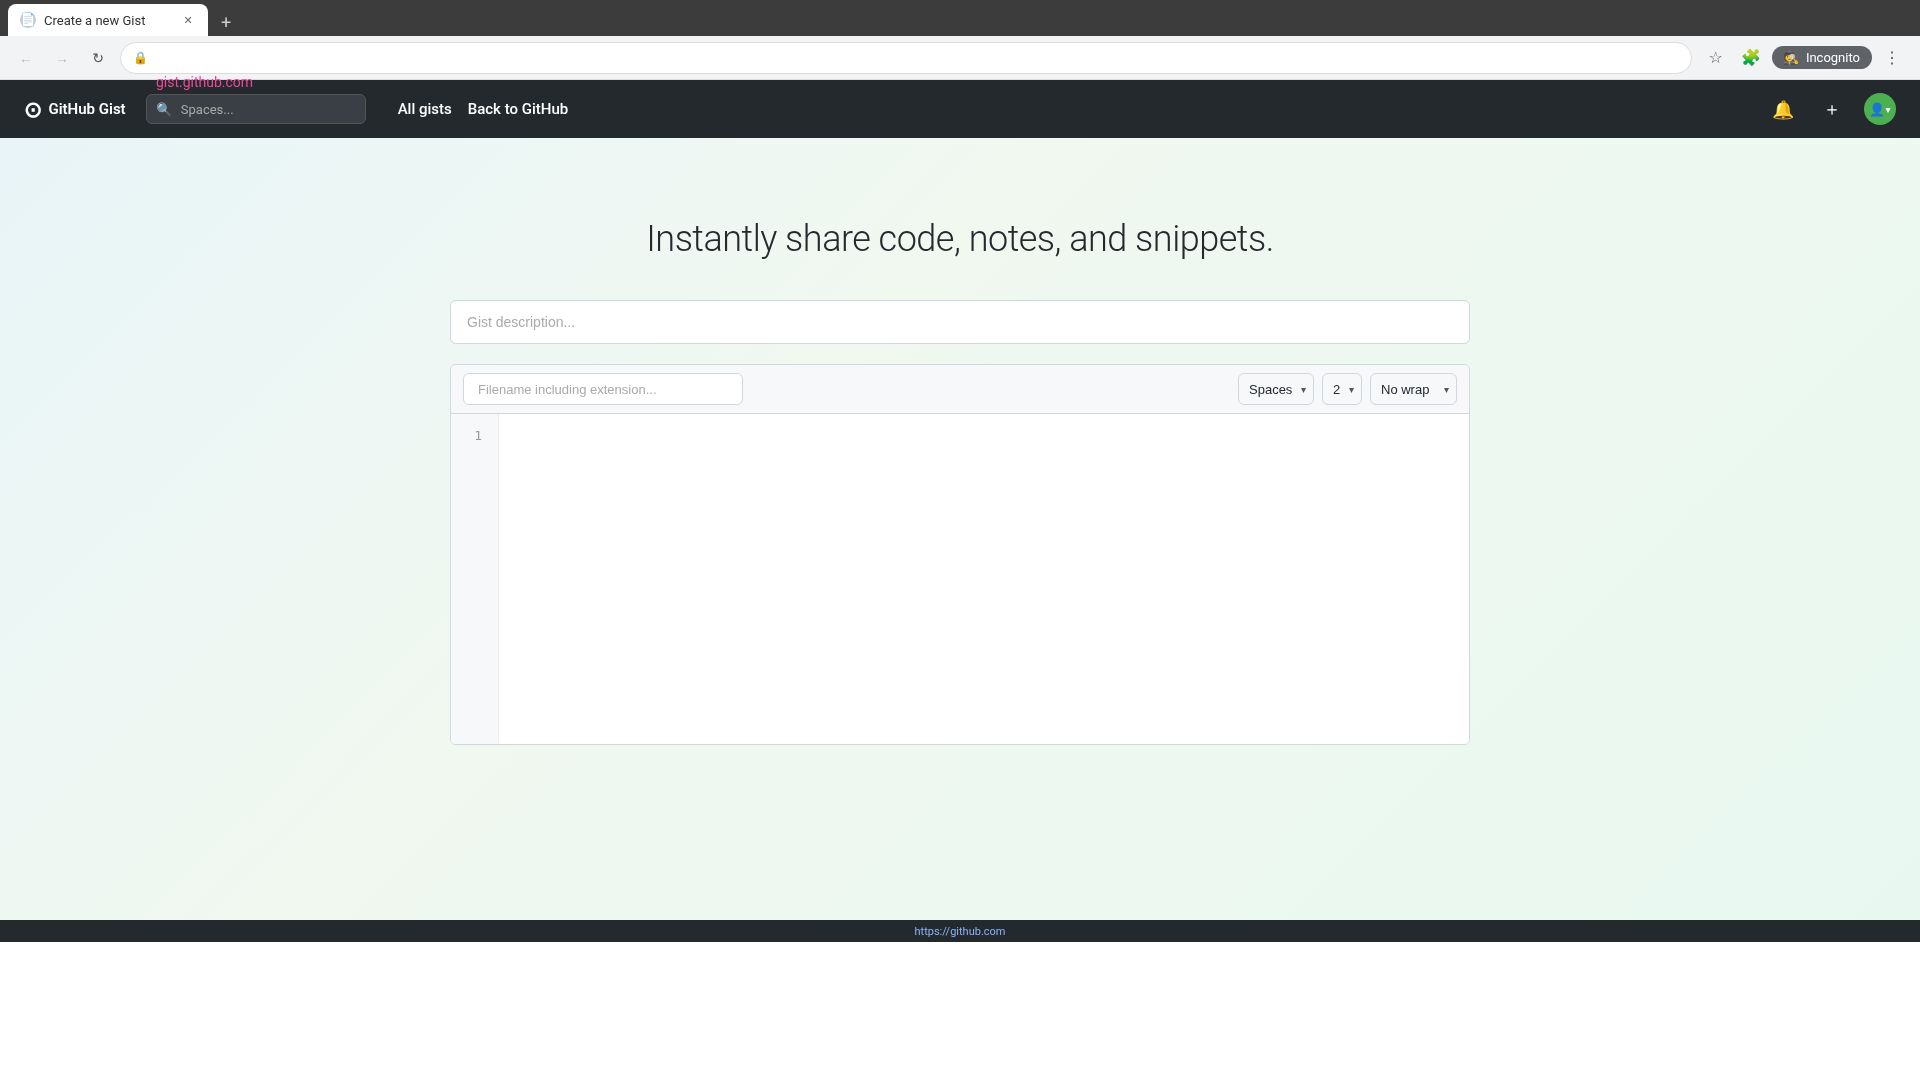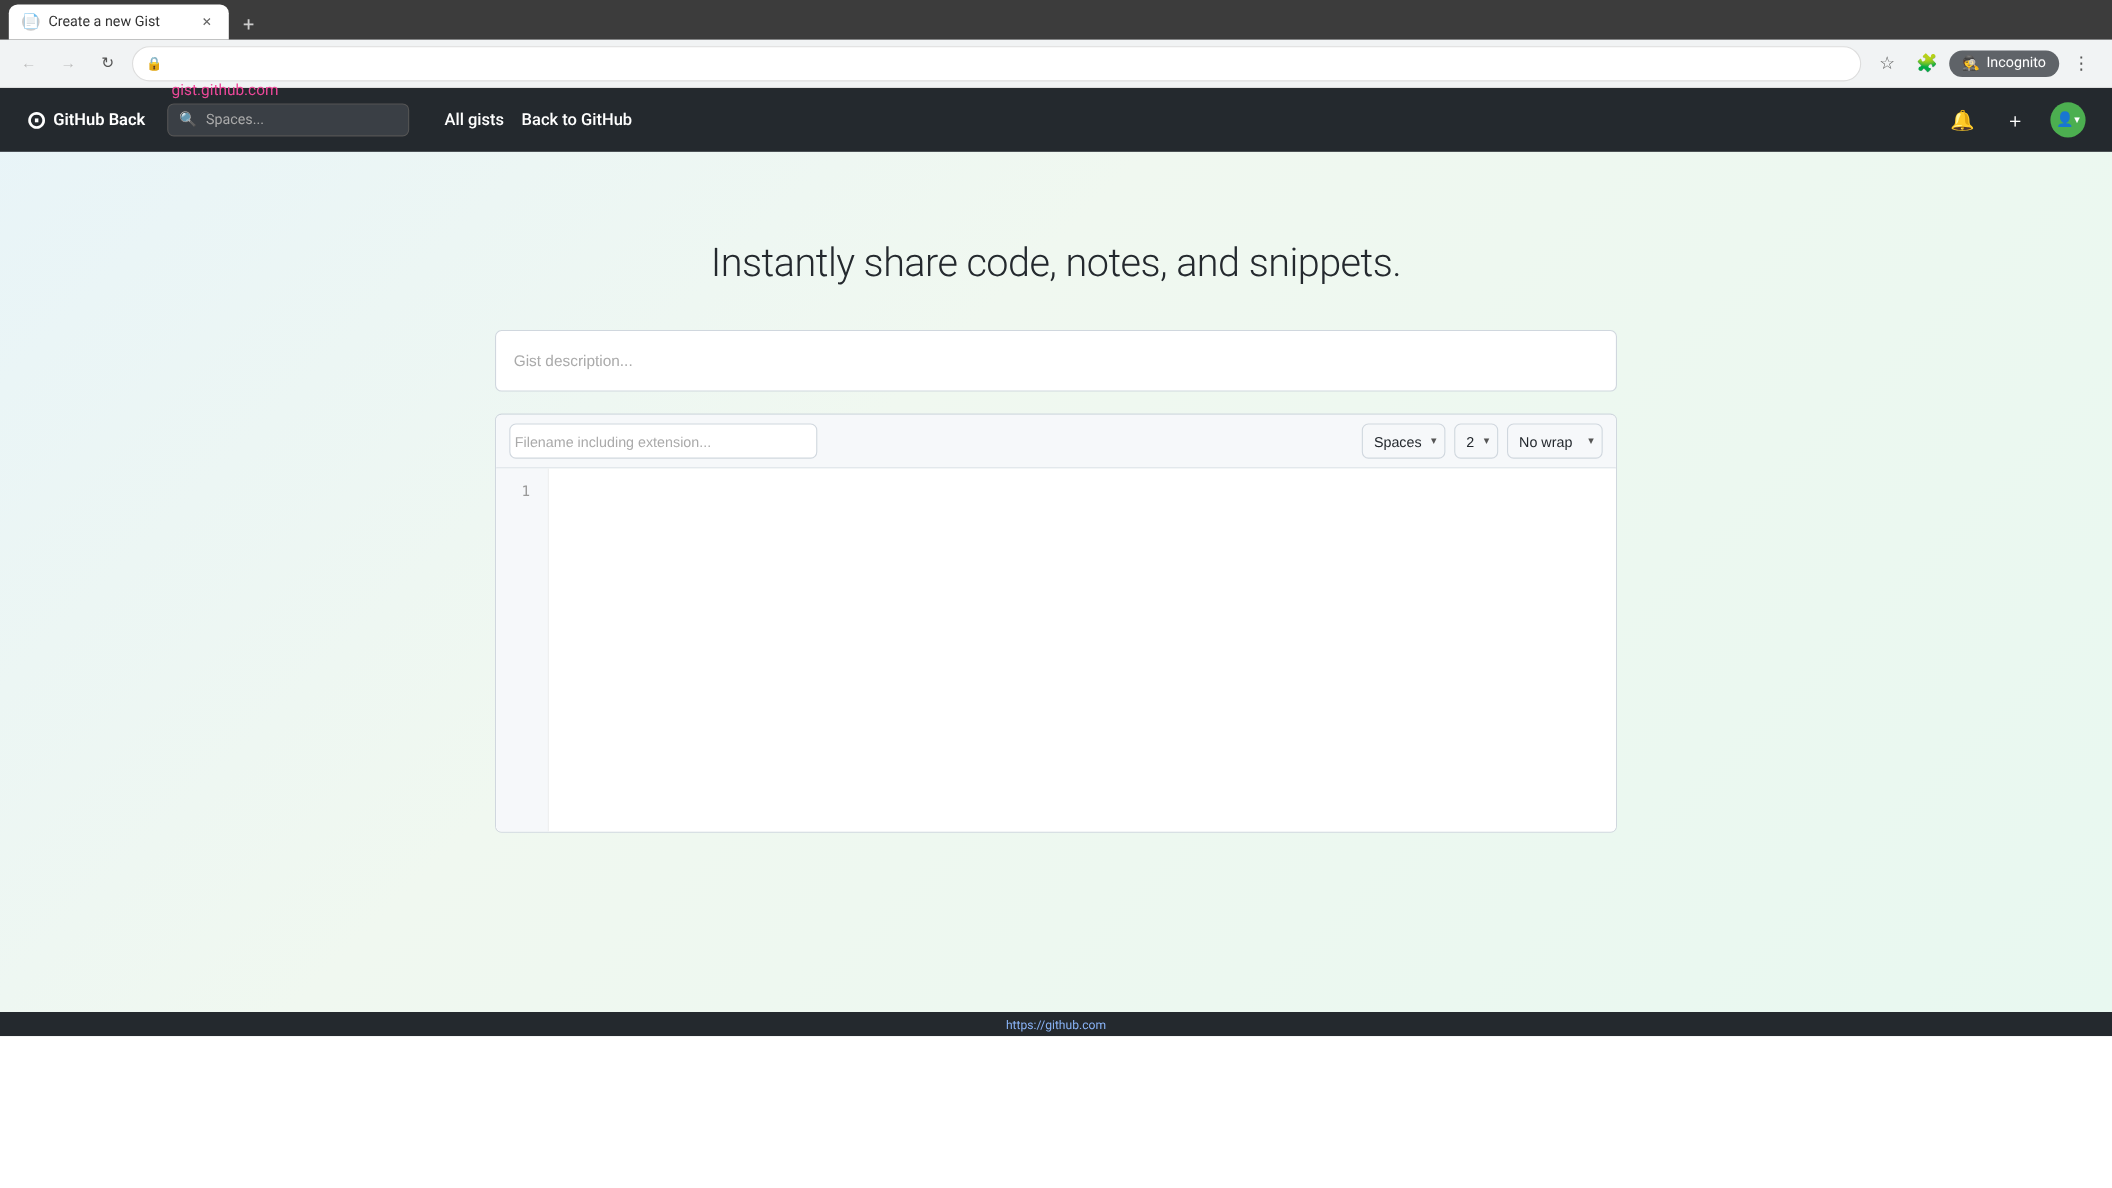--- a/index.html
+++ b/index.html
@@ -245,21 +245,21 @@
 
     
     .form-section {
       max-width: 1060px;
       margin: 0 auto;
       padding: 0 20px;
     }
 
     .description-input {
       width: 100%;
-      height: 56px;
+      height: 44px;
       border: 1px solid #d0d7de;
       border-radius: 6px;
       padding: 0 16px;
       font-size: 14px;
       color: #24292e;
       background: #fff;
       outline: none;
     }
 
     .description-input::placeholder { color: #aaa; }
@@ -278,21 +278,21 @@
       background: #f6f8fa;
       border-bottom: 1px solid #d0d7de;
       padding: 8px 12px;
       gap: 12px;
     }
 
     .filename-input {
       border: 1px solid #d0d7de;
       border-radius: 6px;
       height: 32px;
-      padding: 0 4px;
+      padding: 0 14px;
       font-size: 13px;
       color: #24292e;
       background: #fff;
       width: 280px;
       outline: none;
     }
 
     .filename-input::placeholder { color: #aaa; }
 
     .file-options {
@@ -431,21 +431,21 @@
       <div class="toolbar-action-btn">⋮</div>
     </div>
   </div>
 </div>
 
 <div class="page-content">
 
   <div class="gh-header">
     <div class="gh-logo">
       <span style="font-size:22px;">⊙</span>
-      <span>GitHub Back</span>
+      <span>GitHub Gist</span>
     </div>
 
     <div class="gh-search">
       <span style="color:#aaa; font-size:13px;">🔍</span>
       <span style="color:#aaa; font-size:13px;">Spaces...</span>
     </div>
 
     <div class="gh-nav">
       <a class="gh-nav-link">All gists</a>
       <a class="gh-nav-link">Back to GitHub</a>

